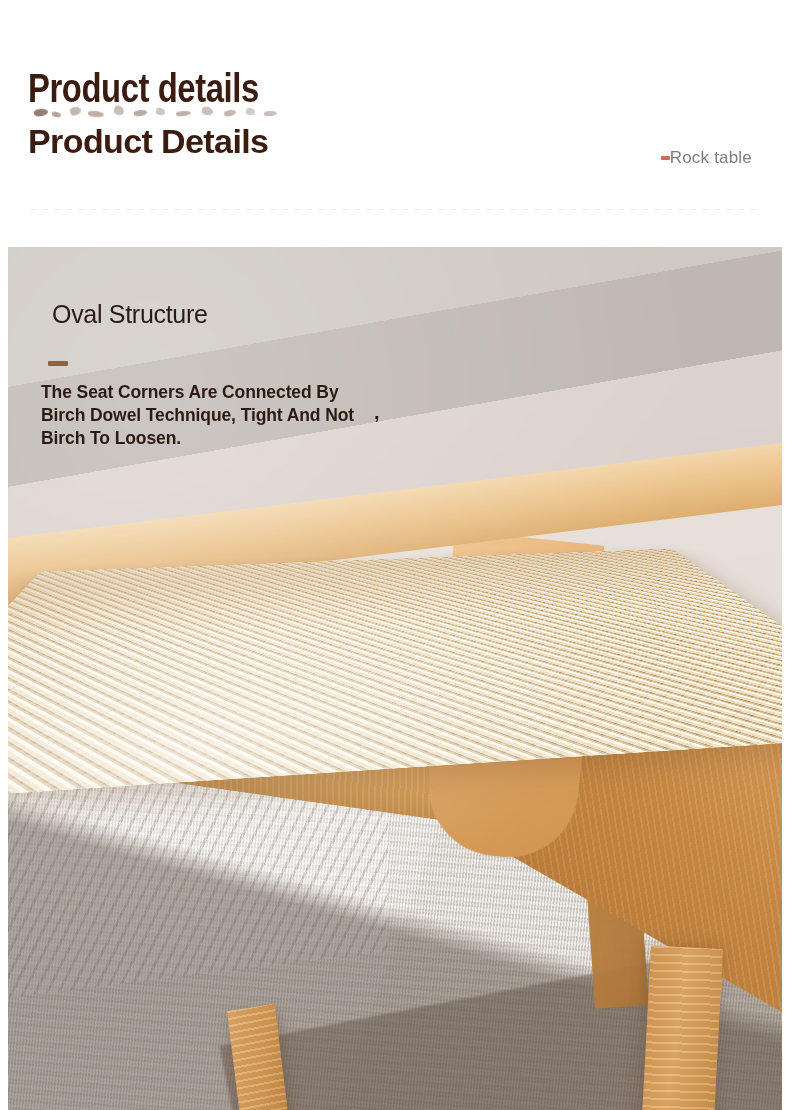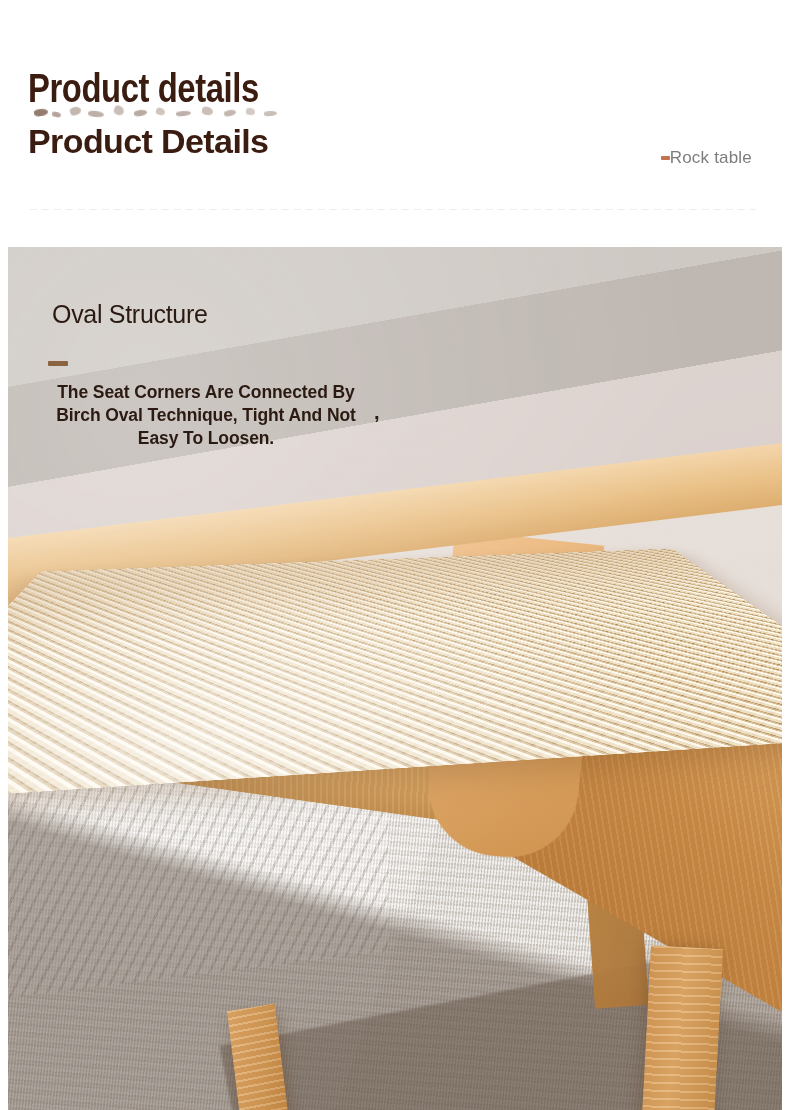--- a/index.html
+++ b/index.html
@@ -2,21 +2,21 @@
 <html><head>
 <meta charset="utf-8">
 <style>
   * { margin:0; padding:0; box-sizing:border-box; }
   html,body{
     width:790px; height:1110px;
     background:#ffffff;
     font-family:"Liberation Sans", sans-serif;
     overflow:hidden;
   }
-  .page{ position:relative; width:790px; height:1110px; background:#fff;text-align:center; }
+  .page{ position:relative; width:790px; height:1110px; background:#fff; }
 
   
   .header{ position:absolute; left:0; top:0; width:790px; height:247px; background:#fff; }
 
   .title-stack{ position:absolute; left:28px; top:68px; width:420px; height:110px; }
 
   .title-ghost{
     position:absolute; left:0; top:0;
     font-size:40px; font-weight:700;
     color:#3b1c10;
@@ -315,18 +315,18 @@
     </div>
     <div class="leg-right">
       <div class="grain"></div>
     </div>
 
     <div class="photo-shade"></div>
 
     <div class="overlay">
       <div class="ov-heading">Oval Structure</div>
       <div class="ov-rule"></div>
-      <div class="ov-body">The Seat Corners Are Connected By Birch Oval Technique, Tight And Not Easy To Loosen.</div>
+      <div class="ov-body">The Seat Corners Are Connected By Birch Dowel Technique, Tight And Not Birch To Loosen.</div>
       <div class="ov-artifact">,</div>
     </div>
 
   </div>
 </div>
 
 </body></html>

